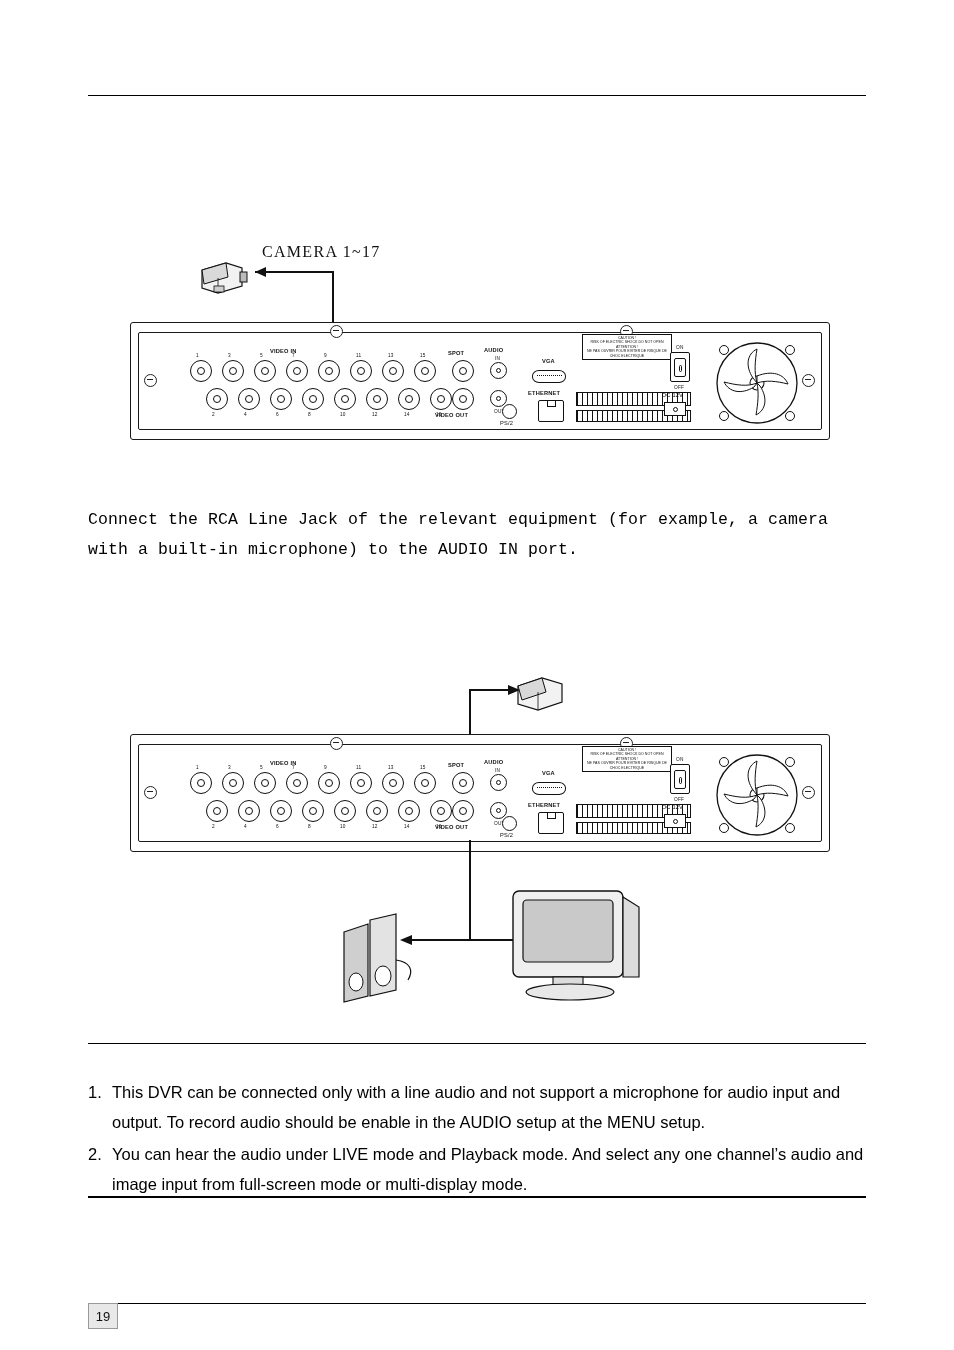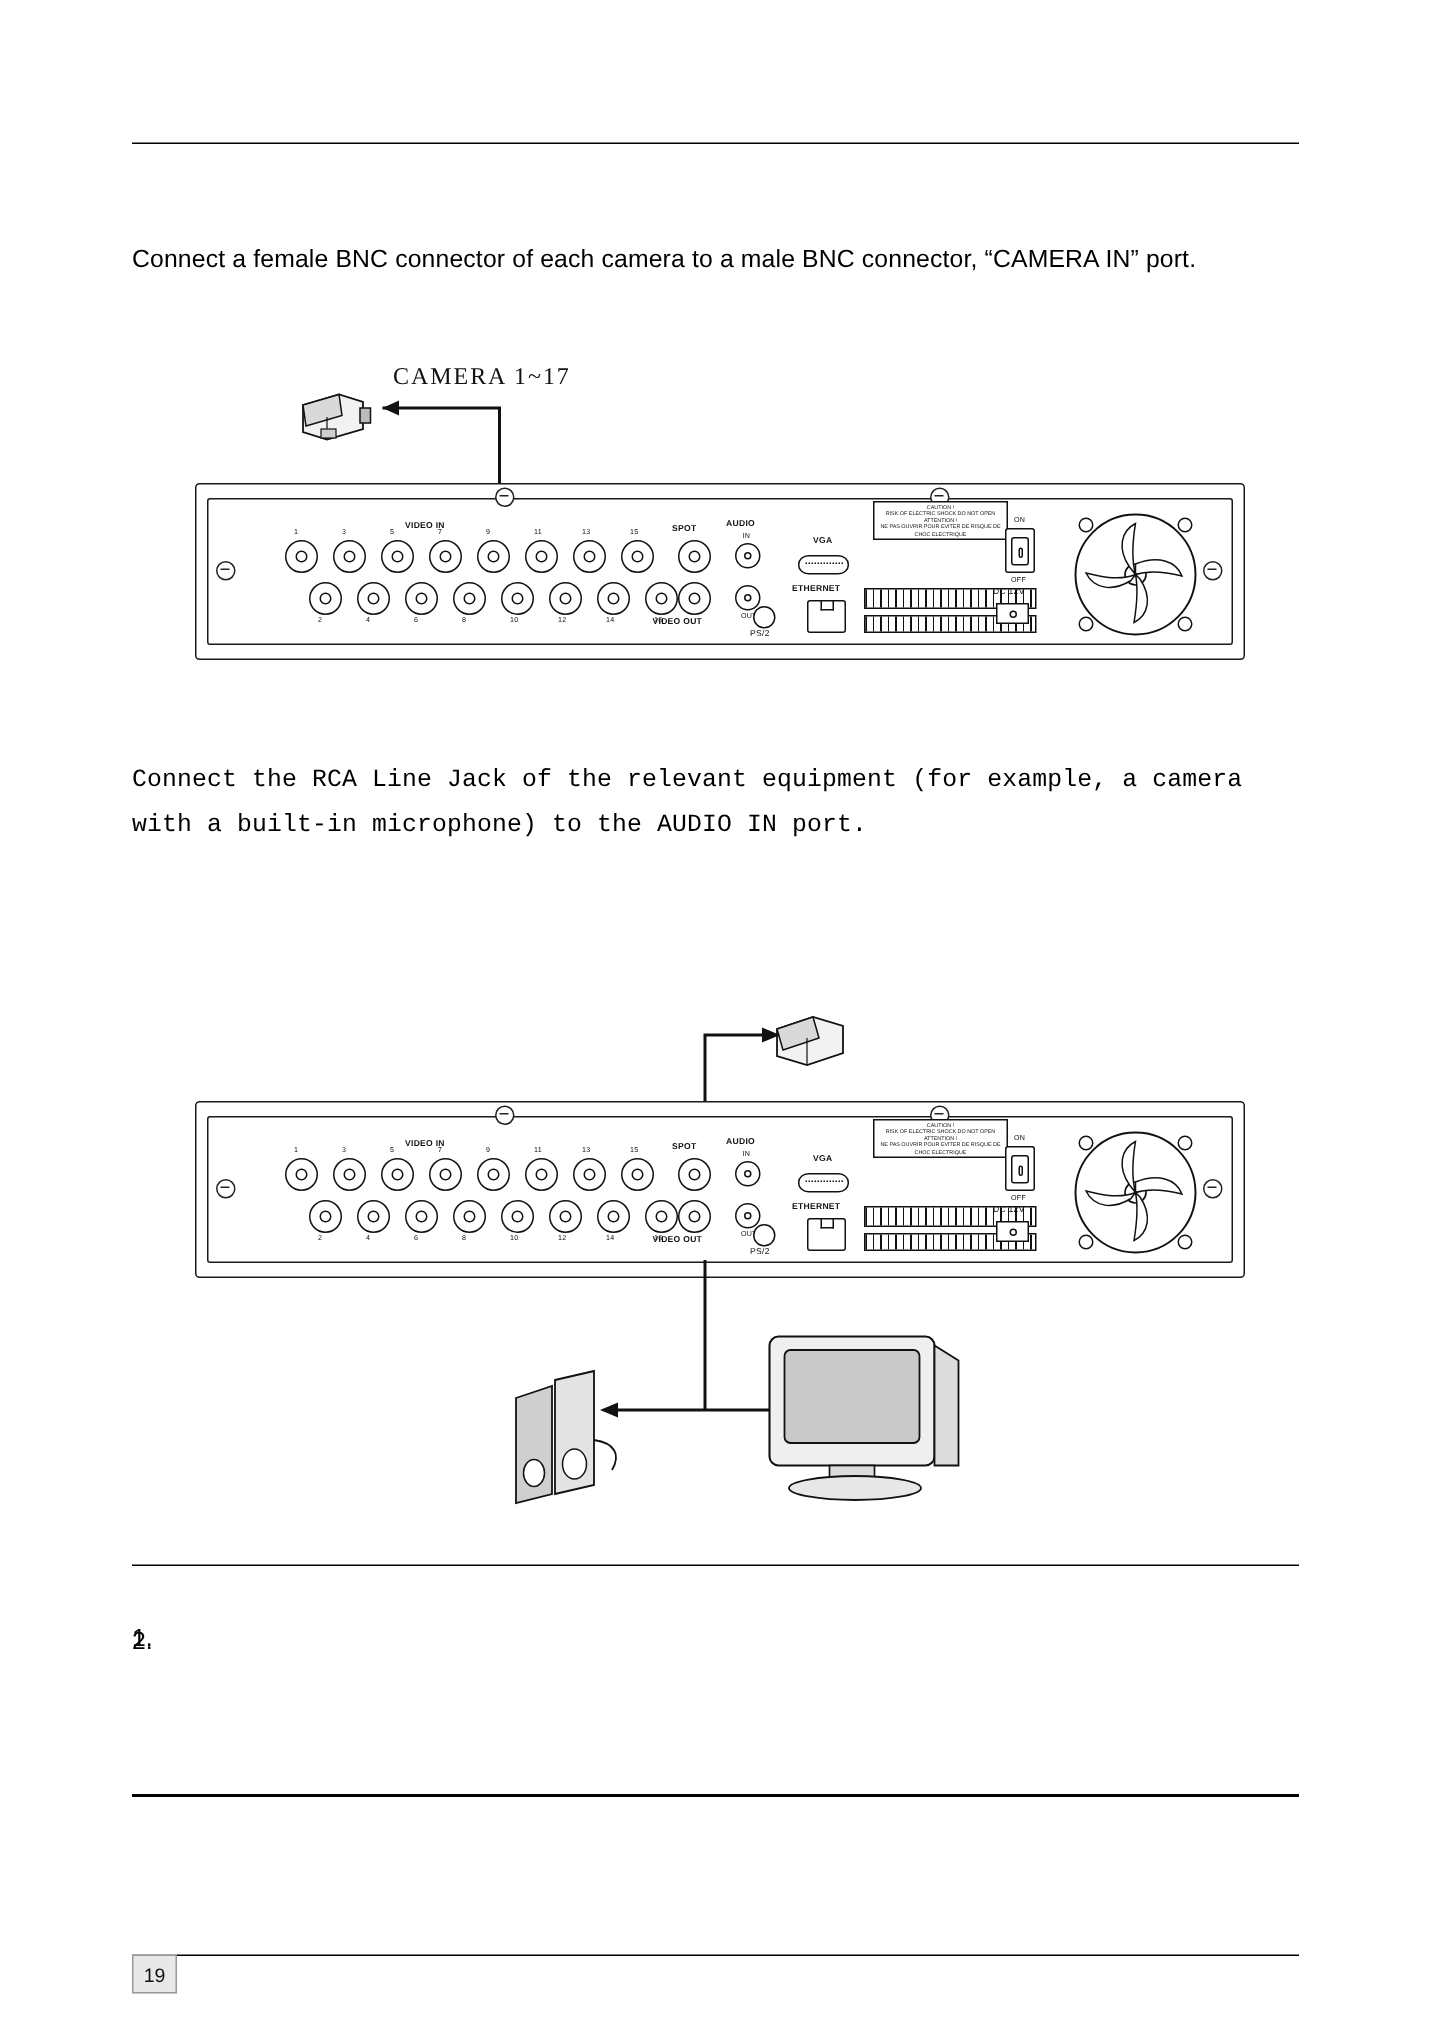--- a/index.html
+++ b/index.html
@@ -311,21 +311,20 @@
     box-sizing: border-box;
   }
 </style>
 </head>
 <body>
 
 <div class="page">
 
   <div class="rule-top"></div>
 
-  <div class="para p1">Connect a female BNC connector of each camera to a male BNC connector, “CAMERA IN” port.</div>
 
   <div>
 
     <div class="label-cam" style="left:262px; top:243px;">CAMERA 1~17</div>
 
     <svg style="position:absolute; left:196px; top:256px;" width="56" height="48" viewBox="0 0 56 48">
       <polygon points="6,14 30,7 46,12 46,30 22,37 6,32" fill="#f2f2f2" stroke="#111" stroke-width="1.2"></polygon>
       <polygon points="6,14 30,7 32,21 8,28" fill="#d9d9d9" stroke="#111" stroke-width="1"></polygon>
       <rect x="44" y="16" width="7" height="10" fill="#bbb" stroke="#111" stroke-width="1"></rect>
       <line x1="22" y1="22" x2="22" y2="37" stroke="#111" stroke-width="0.8"></line>
@@ -587,23 +586,25 @@
       <rect x="48" y="92" width="30" height="10" fill="#dcdcdc" stroke="#111" stroke-width="1.1"></rect>
       <ellipse cx="65" cy="107" rx="44" ry="8" fill="#e8e8e8" stroke="#111" stroke-width="1.2"></ellipse>
     </svg>
   </div>
 
   <div class="rule-mid"></div>
 
   <div class="notes">
     <div class="note">
       <span class="num">1.</span>
+      <span>This DVR can be connected only with a line audio and not support a microphone for audio input and output. To record audio should be enable in the AUDIO setup at the MENU setup.</span>
     </div>
     <div class="note">
       <span class="num">2.</span>
+      <span>You can hear the audio under LIVE mode and Playback mode. And select any one channel’s audio and image input from full-screen mode or multi-display mode.</span>
     </div>
   </div>
 
   <div class="rule-mid2"></div>
 
   <div class="footer-rule"></div>
   <div class="pagebox">19</div>
 
 </div>
 

